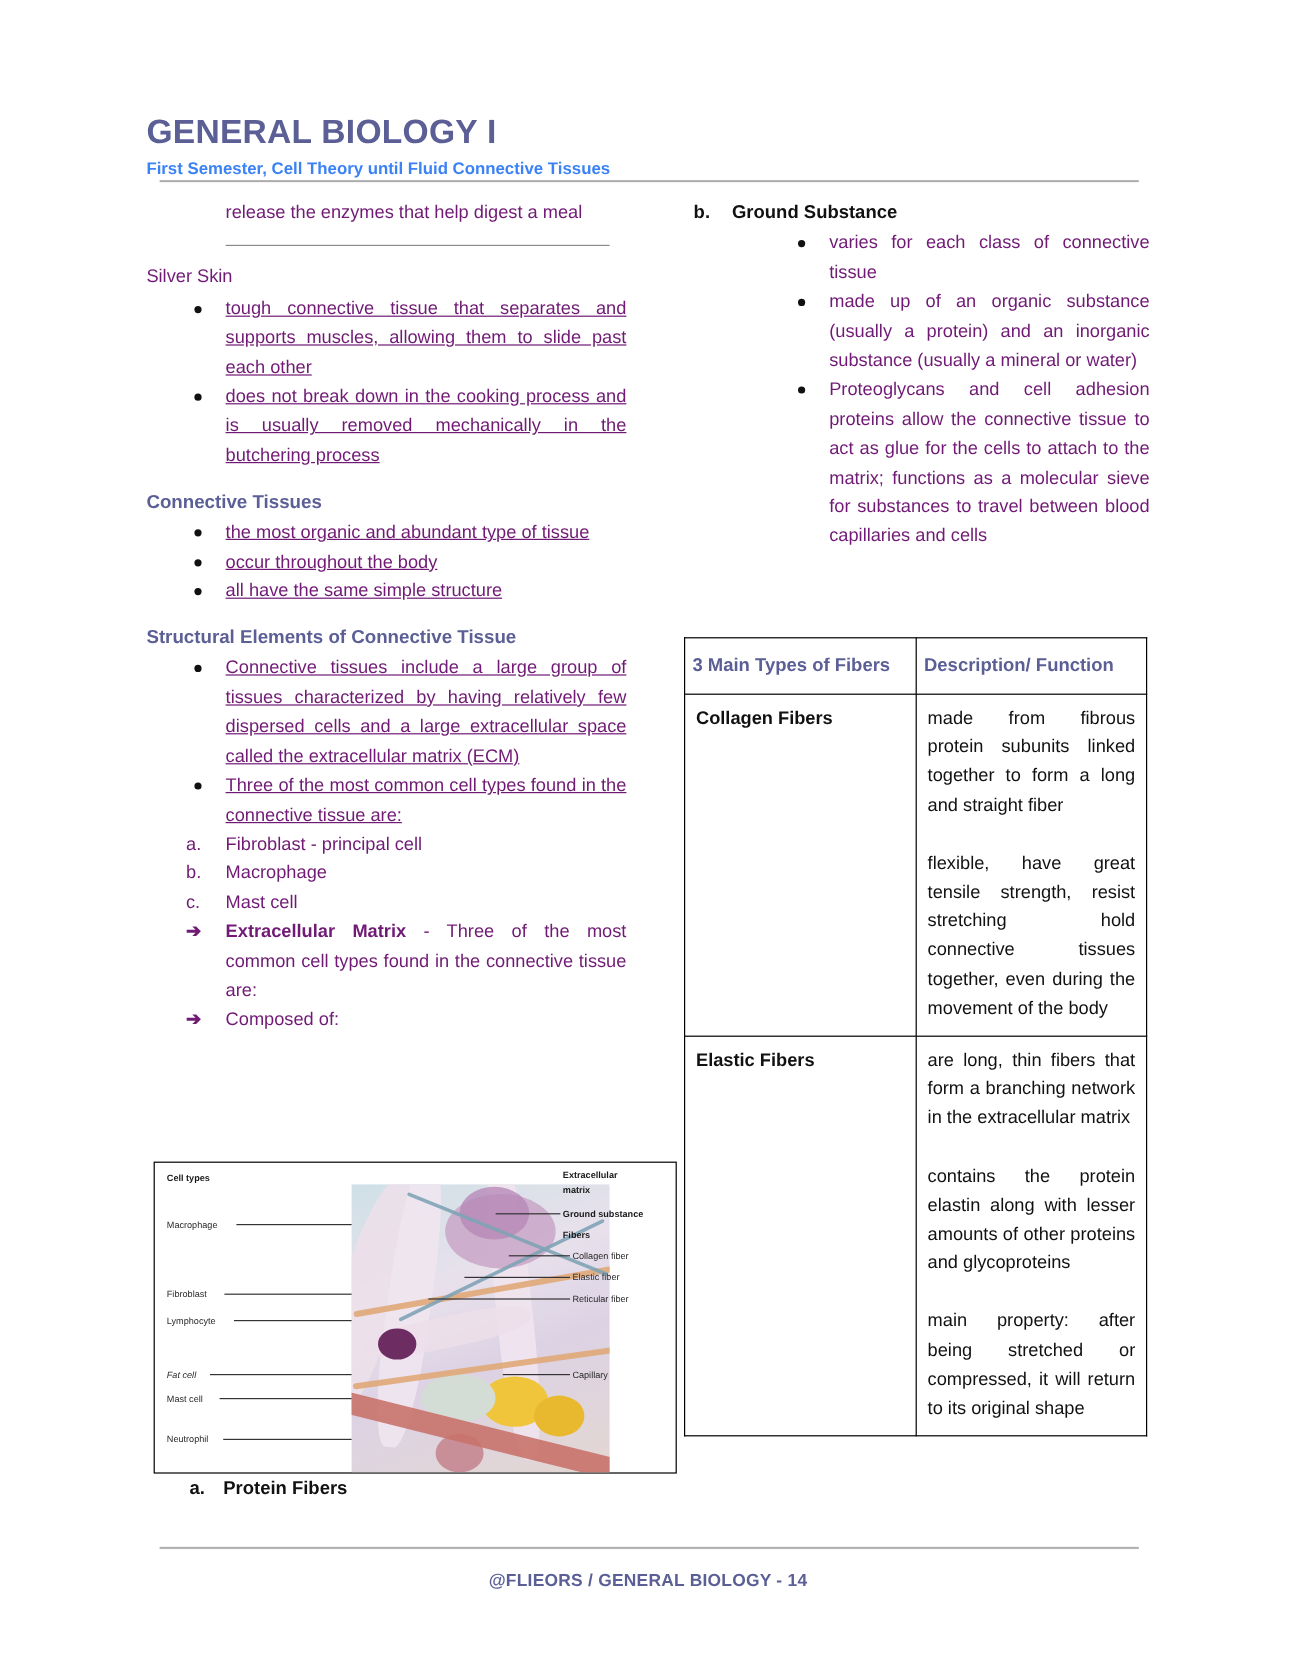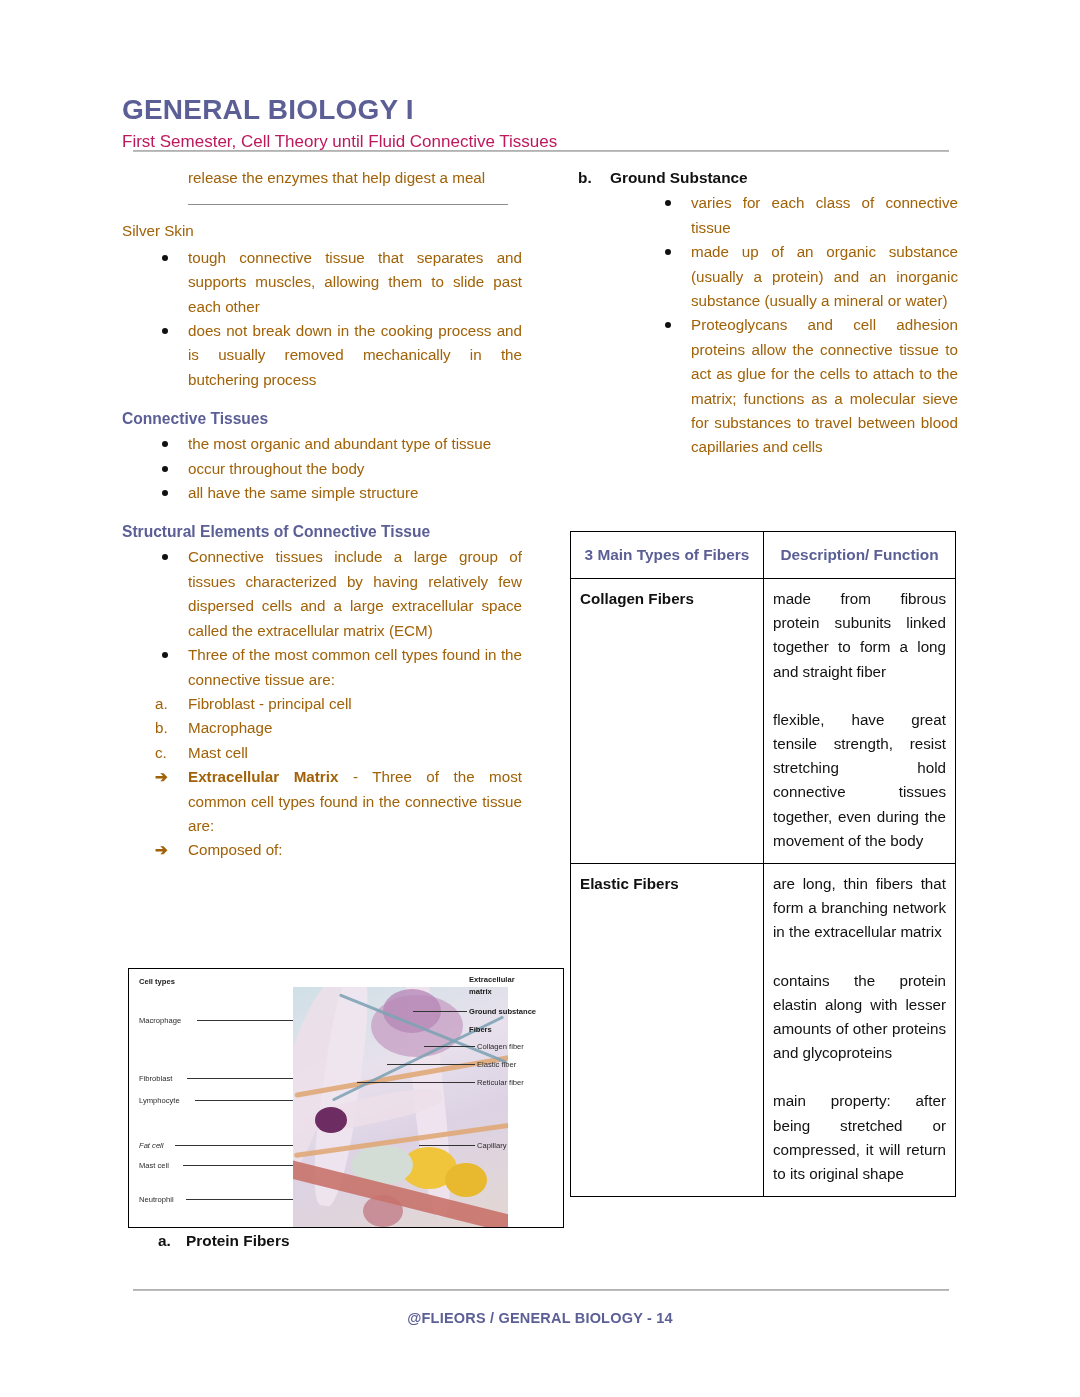--- a/index.html
+++ b/index.html
@@ -33,23 +33,23 @@
   }
   .doc-title {
     font-size: 28px;
     font-weight: bold;
     color: #5b5f96;
     letter-spacing: 0.2px;
     margin: 0 0 9px 0;
     line-height: 1.05;
   }
   .doc-subtitle {
-    font-size: 17px;
-    font-weight: normal;
-    color: #be185d;
+    font-size: 14px;
+    font-weight: bold;
+    color: #3b82f6;
     margin: 0;
     line-height: 1.1;
   }
   .header-rule {
     position: absolute;
     left: 133px;
     top: 150px;
     width: 816px;
     height: 2px;
     background: linear-gradient(to bottom, #c9c9c9 0%, #9a9a9a 50%, #e2e2e2 100%);
@@ -65,21 +65,21 @@
   .col-right {
     position: absolute;
     left: 570px;
     top: 166px;
     width: 388px;
   }
 
   .body-text {
     font-size: 15.2px;
     line-height: 24.4px;
-    color: #a16207;
+    color: #701a75;
   }
   .just { text-align: justify; text-justify: inter-word; }
 
   
   .cont-para {
     margin-left: 66px;
     width: 334px;
   }
 
   .mini-rule {
@@ -96,20 +96,21 @@
     font-weight: bold;
     color: #5b5f96;
     margin: 16px 0 2px 0;
     line-height: 22px;
   }
 
   ul.bullets {
     list-style: none;
     margin: 0;
     padding: 0;
+    text-decoration: underline;
   }
   ul.bullets > li {
     position: relative;
     padding-left: 66px;
     margin-bottom: 0px;
     min-height: 24px;
   }
   ul.bullets > li::before {
     content: "";
     position: absolute;
@@ -195,21 +196,21 @@
     width: 385px;
     border-collapse: collapse;
     table-layout: fixed;
   }
   .fiber-table td, .fiber-table th {
     border: 1.6px solid #000000;
     vertical-align: top;
     padding: 8px 9px 10px 9px;
   }
   .fiber-table th {
-    text-align: center;
+    text-align: left;
     font-size: 15.4px;
     font-weight: bold;
     color: #5b5f96;
     line-height: 22px;
     padding: 12px 6px 12px 6px;
   }
   .col-name { width: 193px; }
   .col-desc { width: 192px; }
   .cell-name {
     font-size: 15.2px;

